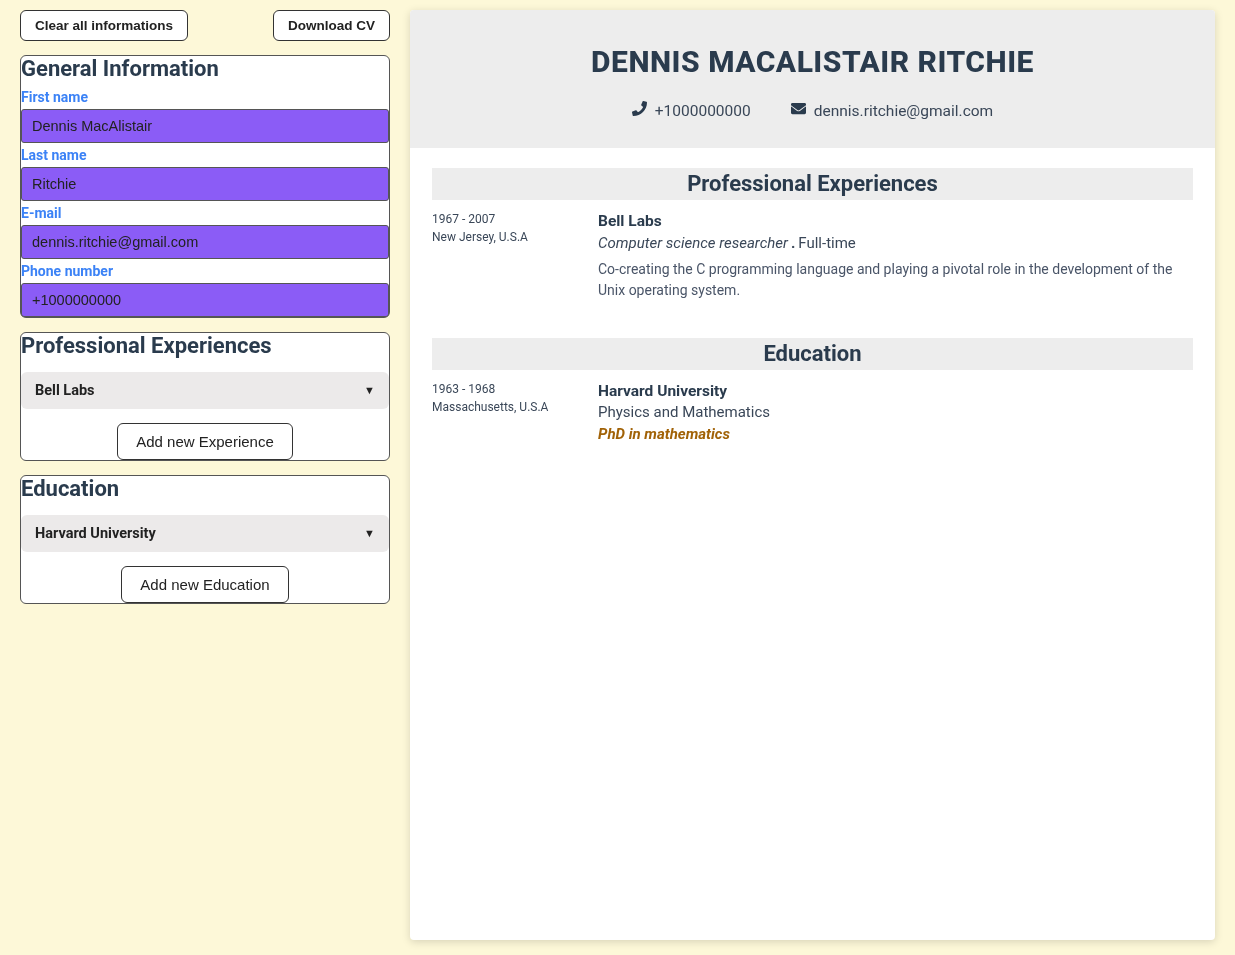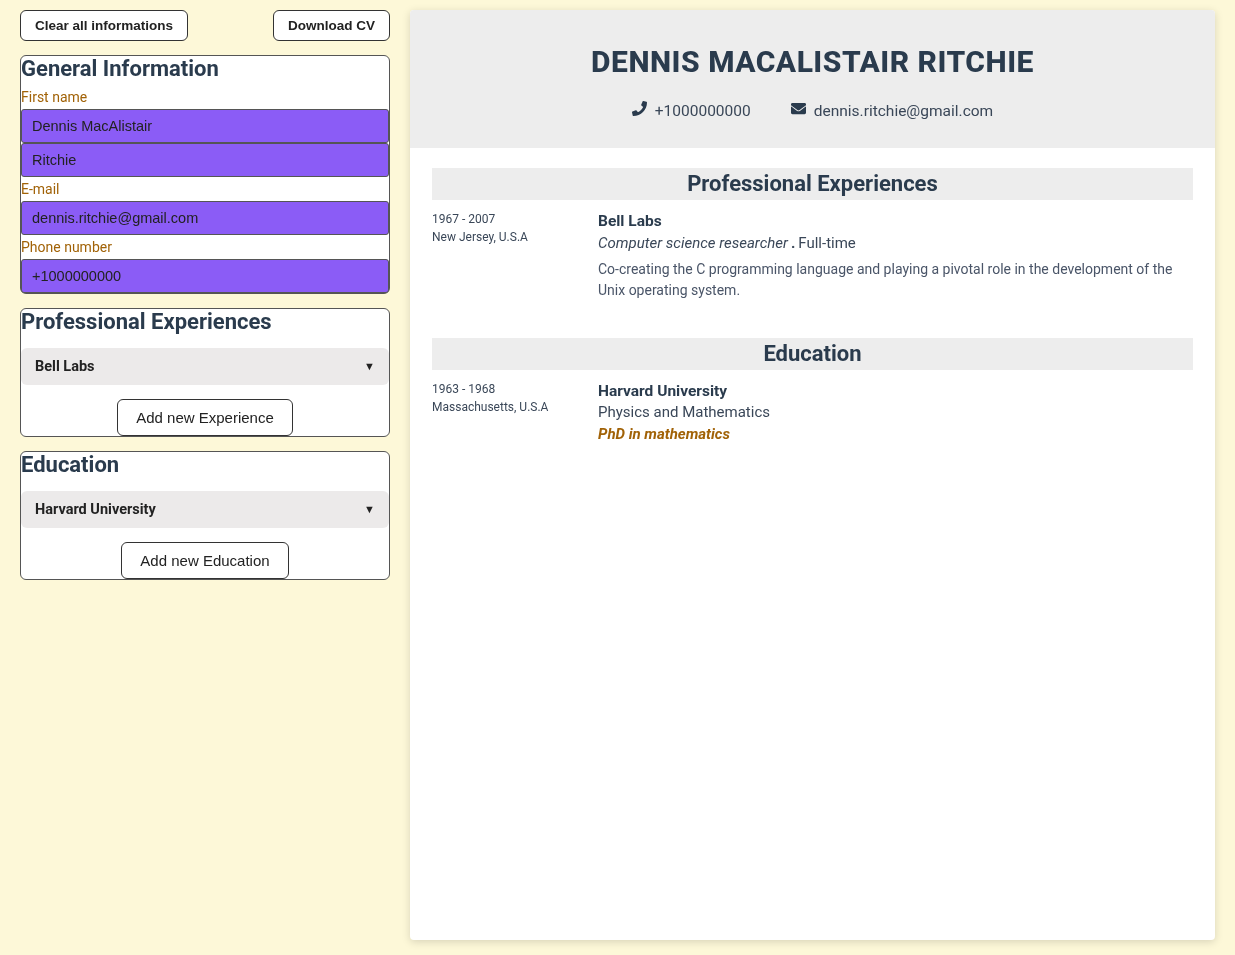--- a/index.html
+++ b/index.html
@@ -32,24 +32,25 @@
       margin-bottom: 14px;
     }
     .panel-title {
       font-size: 22px;
       font-weight: 700;
       color: #2a3b4d;
       margin-bottom: 8px;
     }
     .field-label {
       font-size: 14px;
-      color: #a16207;
+      color: #3b82f6;
       display: block;
       margin-bottom: 4px;
       margin-top: 4px;
+      font-weight: bold;
     }
     .text-input {
       width: 100%;
       border: 1.5px solid #555;
       border-radius: 3px;
       padding: 8px 10px;
       font-size: 14.5px;
       color: #222;
       background: #8b5cf6;
     }
@@ -139,20 +140,21 @@
       <button class="btn">Clear all informations</button>
       <button class="btn">Download CV</button>
     </div>
 
     <div class="panel">
       <h2 class="panel-title">General Information</h2>
 
       <label class="field-label">First name</label>
       <input class="text-input" type="text" value="Dennis MacAlistair" style="">
 
+      <label class="field-label">Last name</label>
       <input class="text-input" type="text" value="Ritchie" style="">
 
       <label class="field-label">E-mail</label>
       <input class="text-input" type="text" value="dennis.ritchie@gmail.com" style="">
 
       <label class="field-label">Phone number</label>
       <input class="text-input" type="text" value="+1000000000" style="">
     </div>
 
     <div class="panel">

